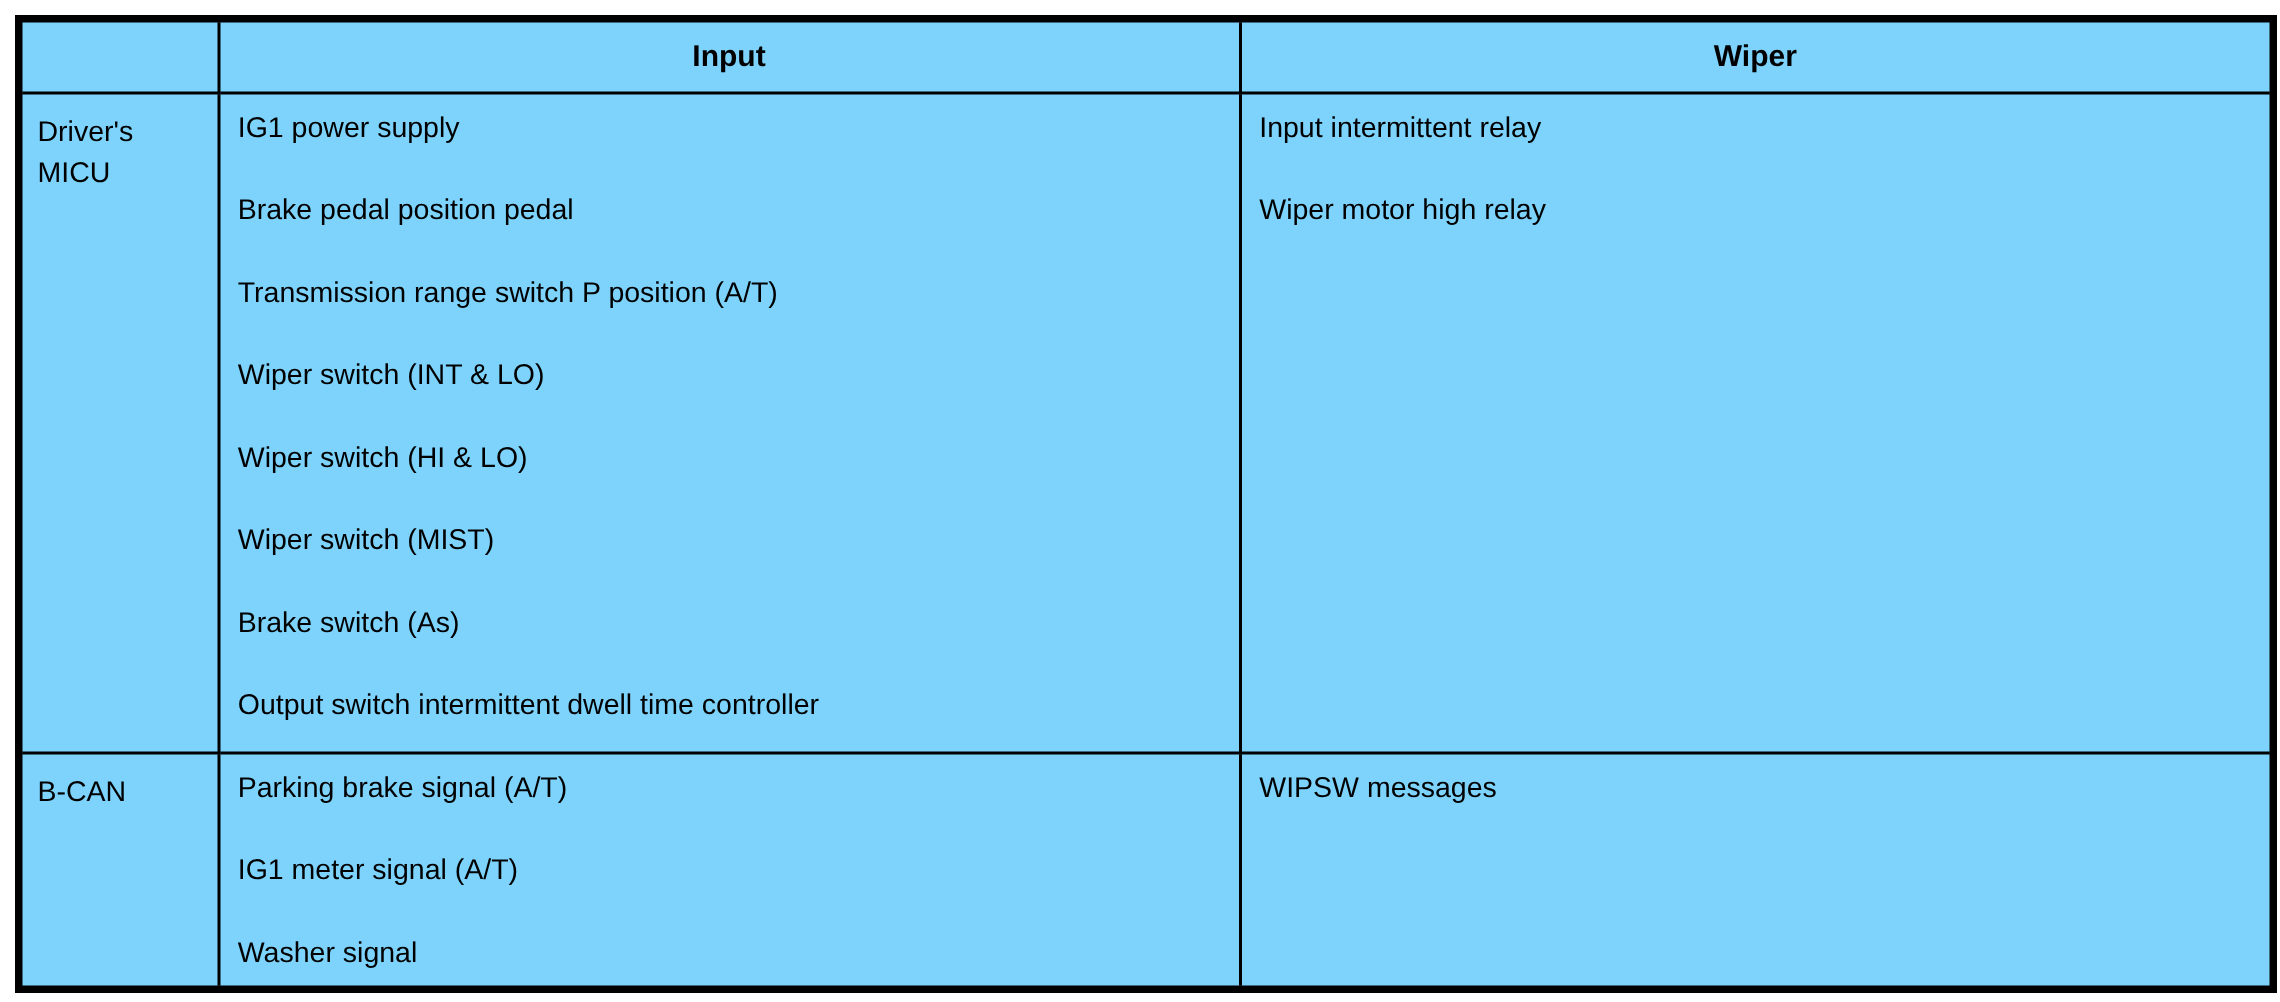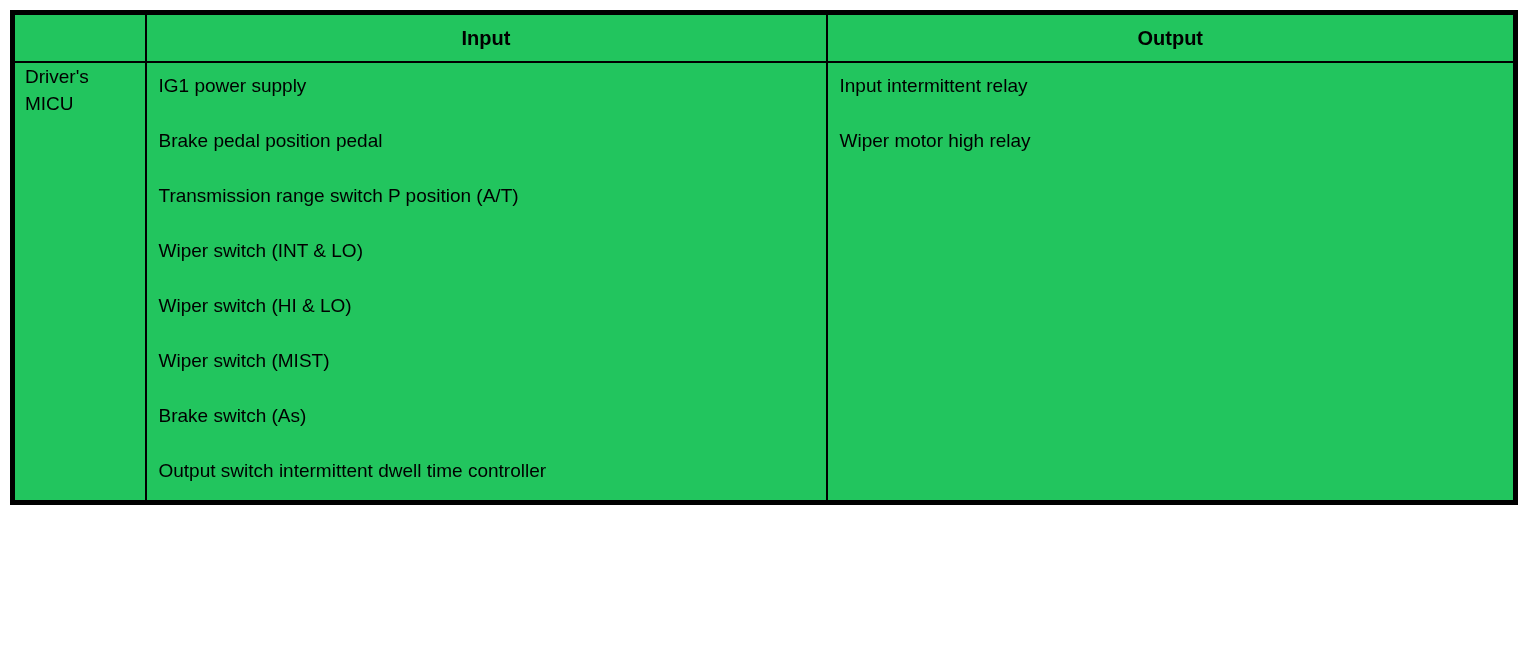--- a/index.html
+++ b/index.html
@@ -12,42 +12,42 @@
     height: 668px;
     font-family: "Liberation Sans", "DejaVu Sans", sans-serif;
     color: #000000;
     overflow: hidden;
   }
   .io-table {
     border-collapse: collapse;
     table-layout: fixed;
     margin: 10px 0 0 10px;
     width: 1503px;
-    background: #22c55e;
+    background: #7dd3fc;
     border: 5px solid #000000;
   }
   .io-table th,
   .io-table td {
     border: 2px solid #000000;
     vertical-align: top;
     text-align: left;
     font-size: 19px;
     line-height: 22px;
     padding: 0;
     overflow: hidden;
   }
   .io-table th {
     height: 46px;
     text-align: center;
     vertical-align: middle;
     font-weight: bold;
     font-size: 20px;
   }
   td.source-cell {
-    padding: 0 8px 10px 10px;
+    padding: 12px 8px 10px 10px;
     line-height: 27px;
   }
   td.list-cell {
     padding: 12px 10px 10px 12px;
   }
   .cell-line {
     margin: 0 0 33px 0;
     white-space: nowrap;
   }
   .cell-line:last-child {
@@ -62,35 +62,46 @@
 <table class="io-table">
   <colgroup>
     <col style="width:133px">
     <col style="width:681px">
     <col style="width:689px">
   </colgroup>
   <thead>
     <tr>
       <th></th>
       <th>Input</th>
-      <th>Output</th>
+      <th>Wiper</th>
     </tr>
   </thead>
   <tbody>
     <tr class="row-micu">
       <td class="source-cell">Driver's MICU</td>
       <td class="list-cell">
           <p class="cell-line">IG1 power supply</p>
           <p class="cell-line">Brake pedal position pedal</p>
           <p class="cell-line">Transmission range switch P position (A/T)</p>
           <p class="cell-line">Wiper switch (INT &amp; LO)</p>
           <p class="cell-line">Wiper switch (HI &amp; LO)</p>
           <p class="cell-line">Wiper switch (MIST)</p>
           <p class="cell-line">Brake switch (As)</p>
           <p class="cell-line">Output switch intermittent dwell time controller</p>
         </td>
       <td class="list-cell">
           <p class="cell-line">Input intermittent relay</p>
           <p class="cell-line">Wiper motor high relay</p>
         </td>
     </tr>
+    <tr class="row-bcan">
+      <td class="source-cell">B-CAN</td>
+      <td class="list-cell">
+          <p class="cell-line">Parking brake signal (A/T)</p>
+          <p class="cell-line">IG1 meter signal (A/T)</p>
+          <p class="cell-line">Washer signal</p>
+        </td>
+      <td class="list-cell">
+          <p class="cell-line">WIPSW messages</p>
+        </td>
+    </tr>
   </tbody>
 </table>
 
 </body></html>

